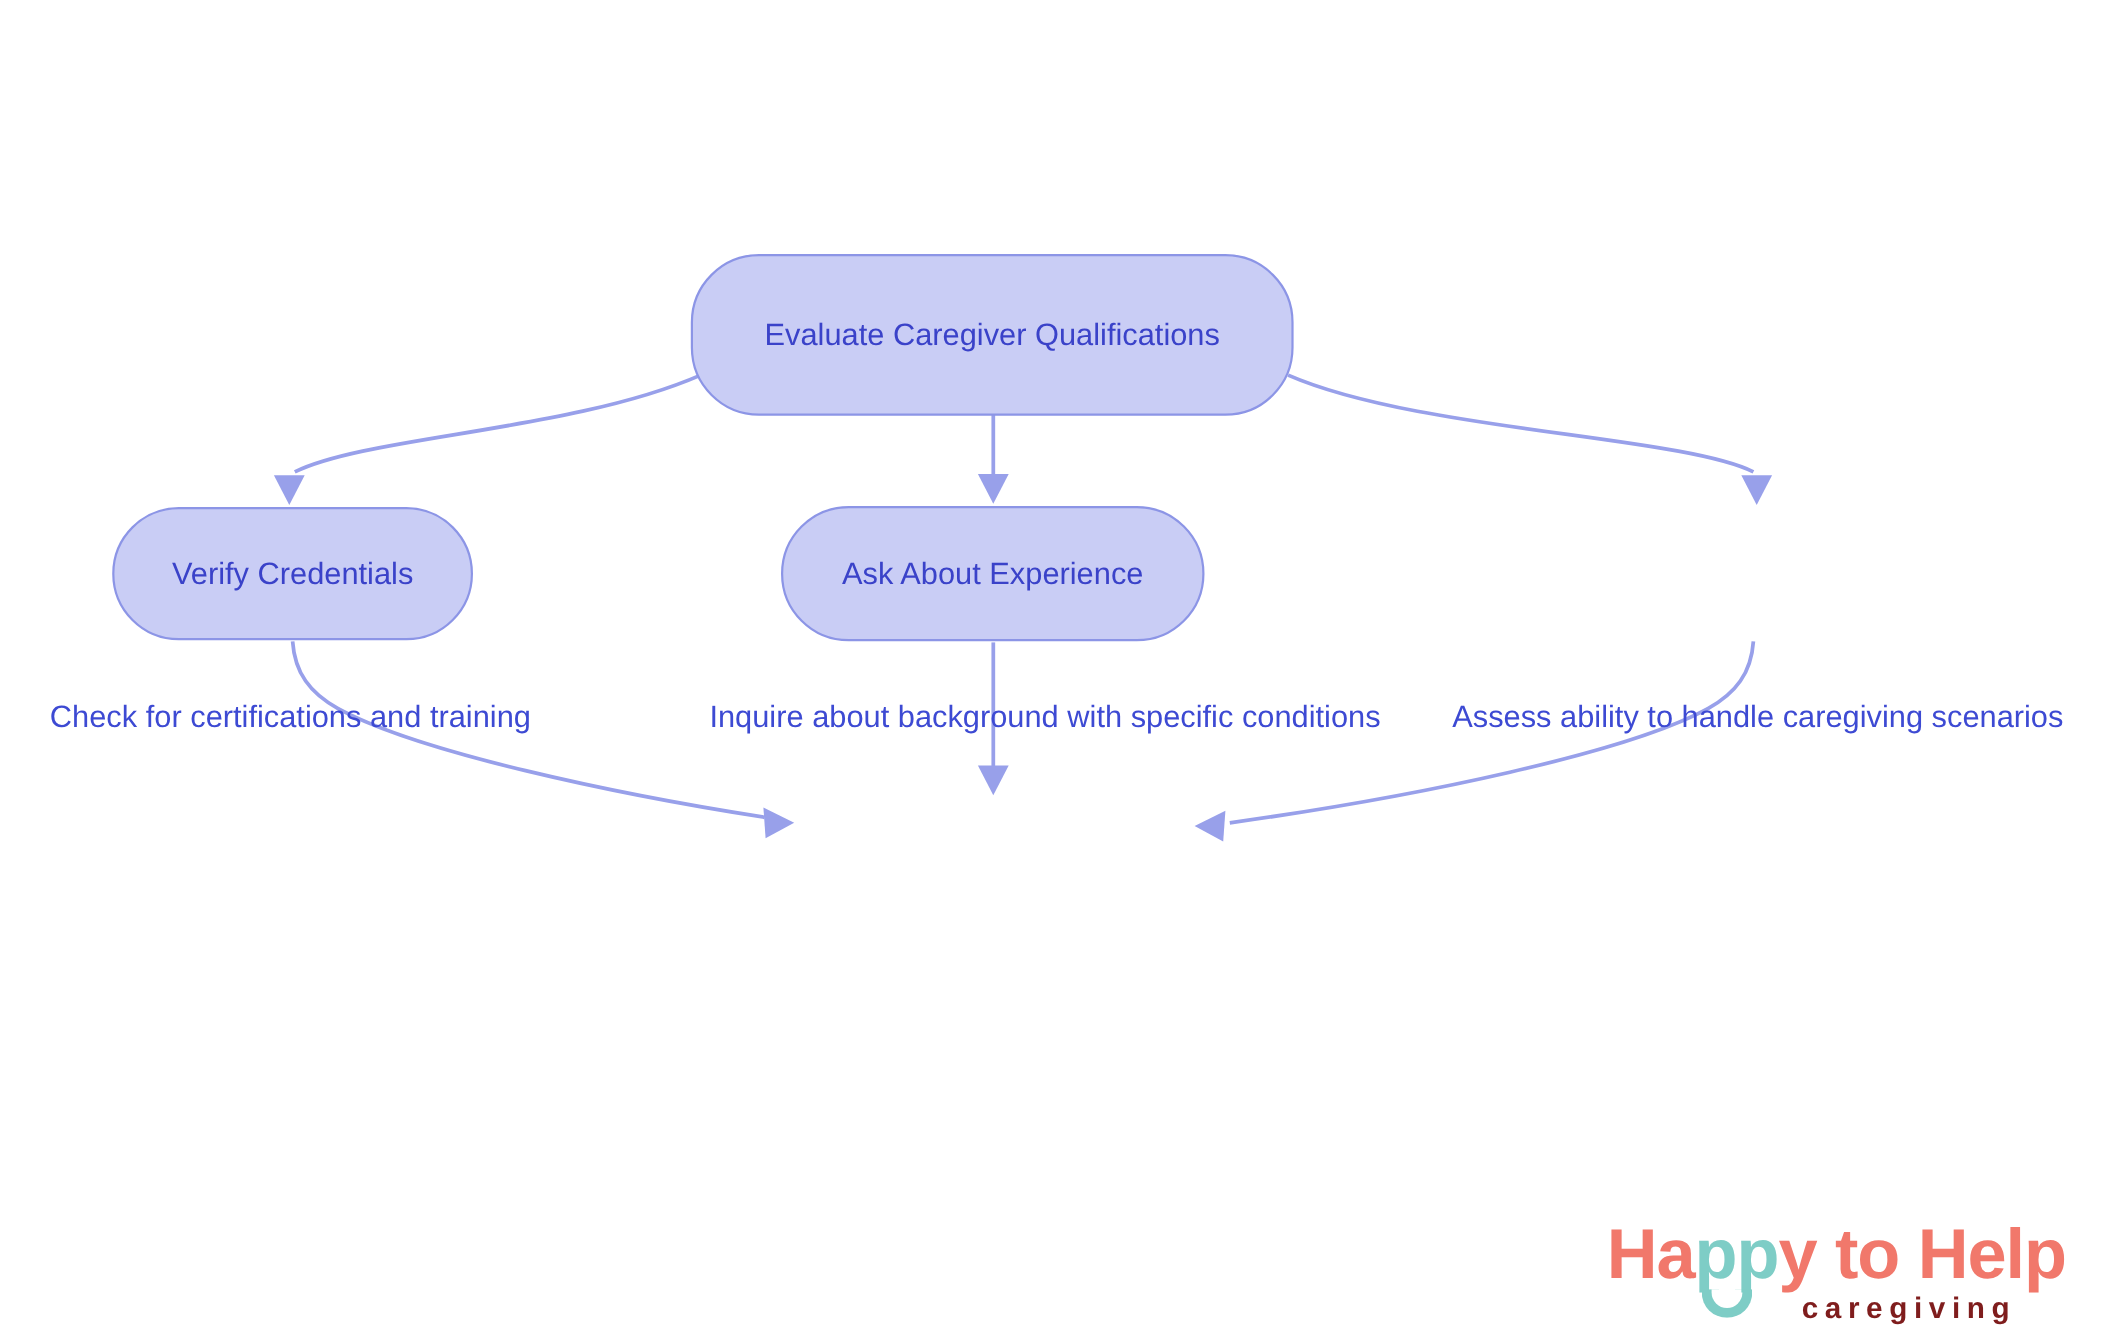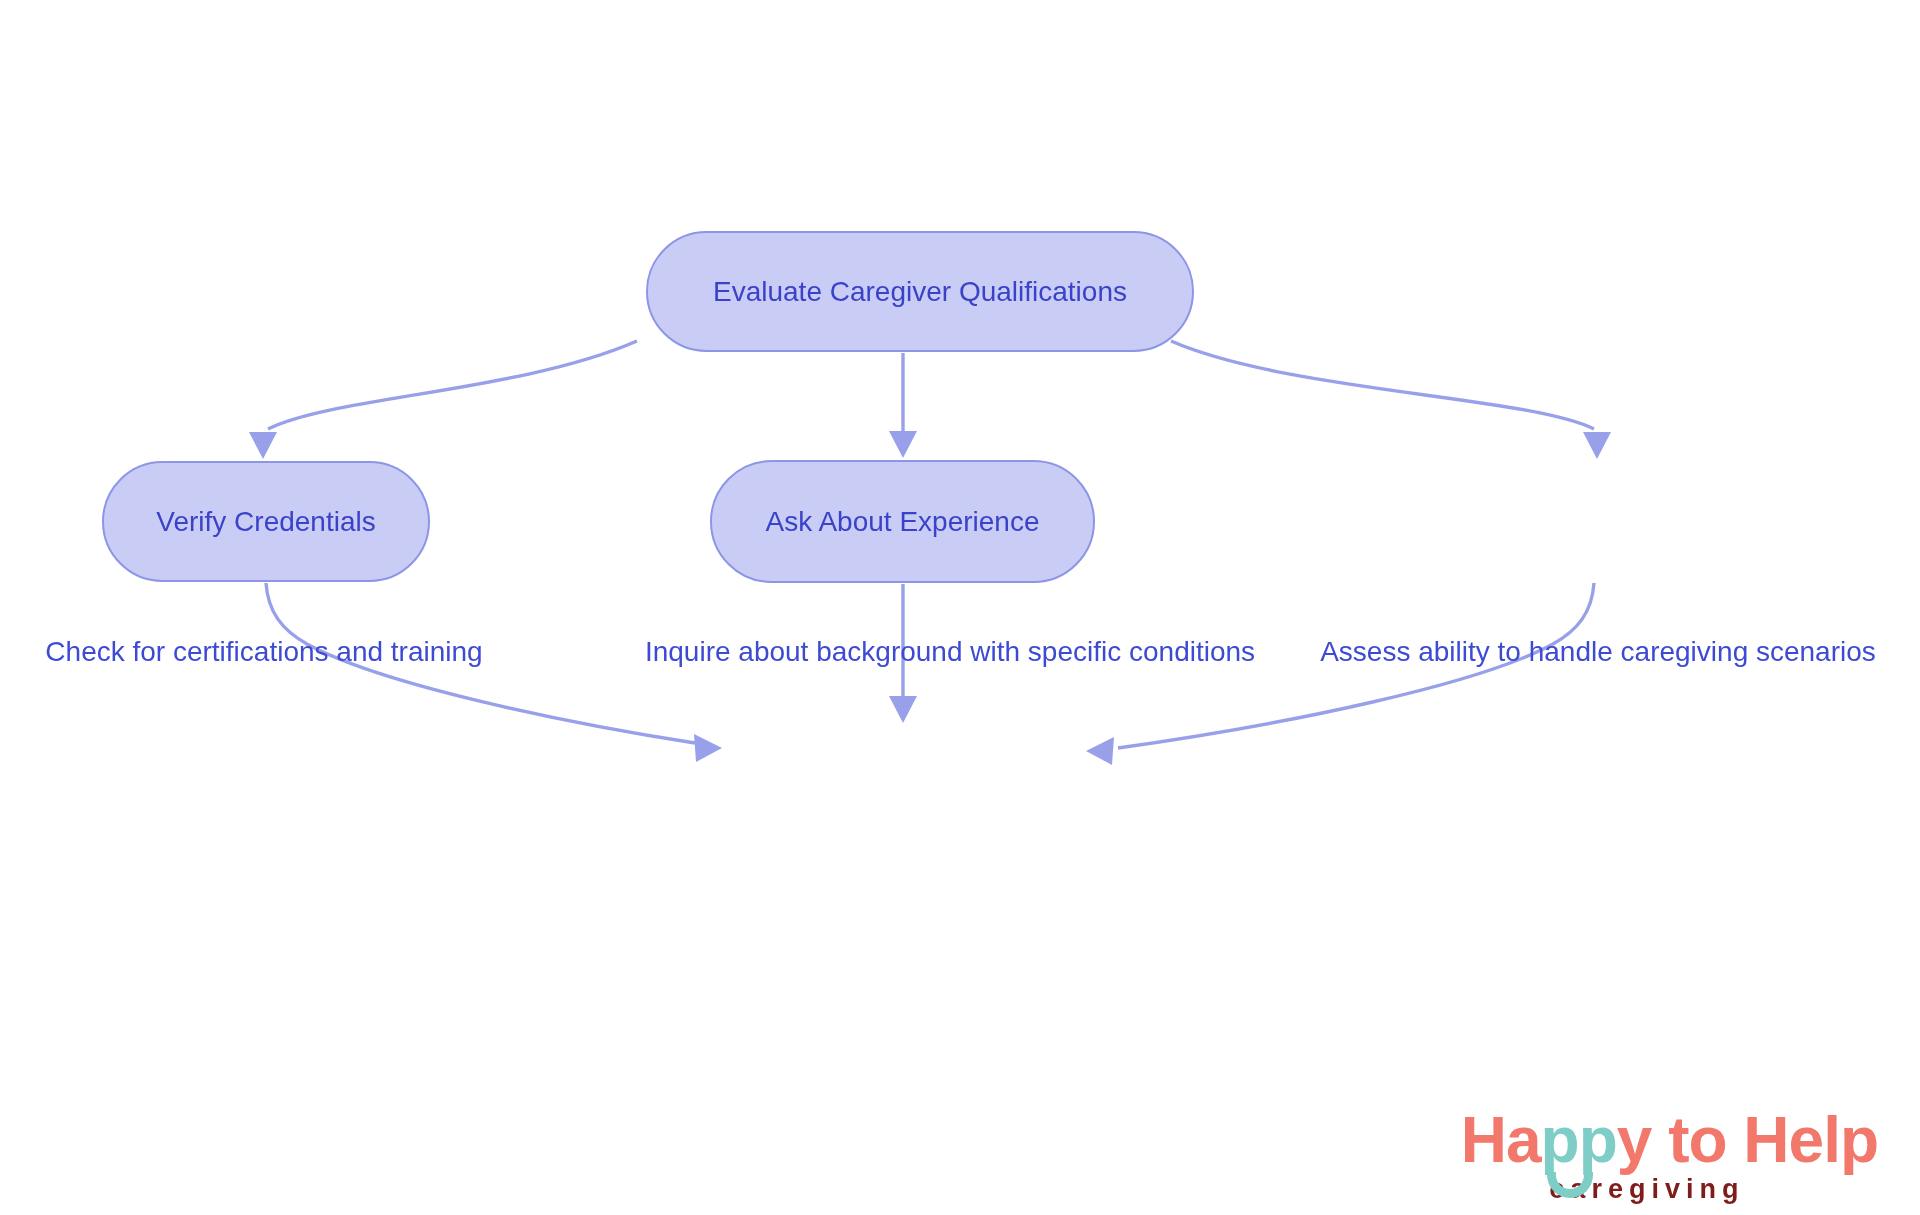--- a/index.html
+++ b/index.html
@@ -29,21 +29,21 @@
     transform:translate(-50%,-50%);
     color:#3d4ad3;
     font-size:28px;
     white-space:nowrap;
   }
   
   #logo{
     position:absolute;
     top:1108px;right:42px;
     z-index:4;
-    text-align:center;
+    text-align:right;
   }
   .logo-main{
     font-size:64px;
     font-weight:bold;
     letter-spacing:-1px;
     line-height:1;
     white-space:nowrap;
   }
   .logo-coral{color:#f1786b;}
   .logo-pp{position:relative;display:inline-block;color:#7ecdc6;}
@@ -83,21 +83,21 @@
     <g fill="#98a0ea" stroke="none">
       <polygon points="263,459 249,432 277,432"></polygon>
       <polygon points="903,458 889,431 917,431"></polygon>
       <polygon points="1597,459 1583,432 1611,432"></polygon>
       <polygon points="722,748 694,734 696,762"></polygon>
       <polygon points="903,723 889,696 917,696"></polygon>
       <polygon points="1086,751 1114,737 1112,765"></polygon>
     </g>
   </svg>
 
-  <div class="node" style="left:646px;top:231px;width:548px;height:121px;">
+  <div class="node" style="left:628px;top:231px;width:548px;height:147px;">
     <span>Evaluate Caregiver Qualifications</span>
   </div>
 
   <div class="node" style="left:102px;top:461px;width:328px;height:121px;">
     <span>Verify Credentials</span>
   </div>
 
   <div class="node" style="left:710px;top:460px;width:385px;height:123px;">
     <span>Ask About Experience</span>
   </div>

